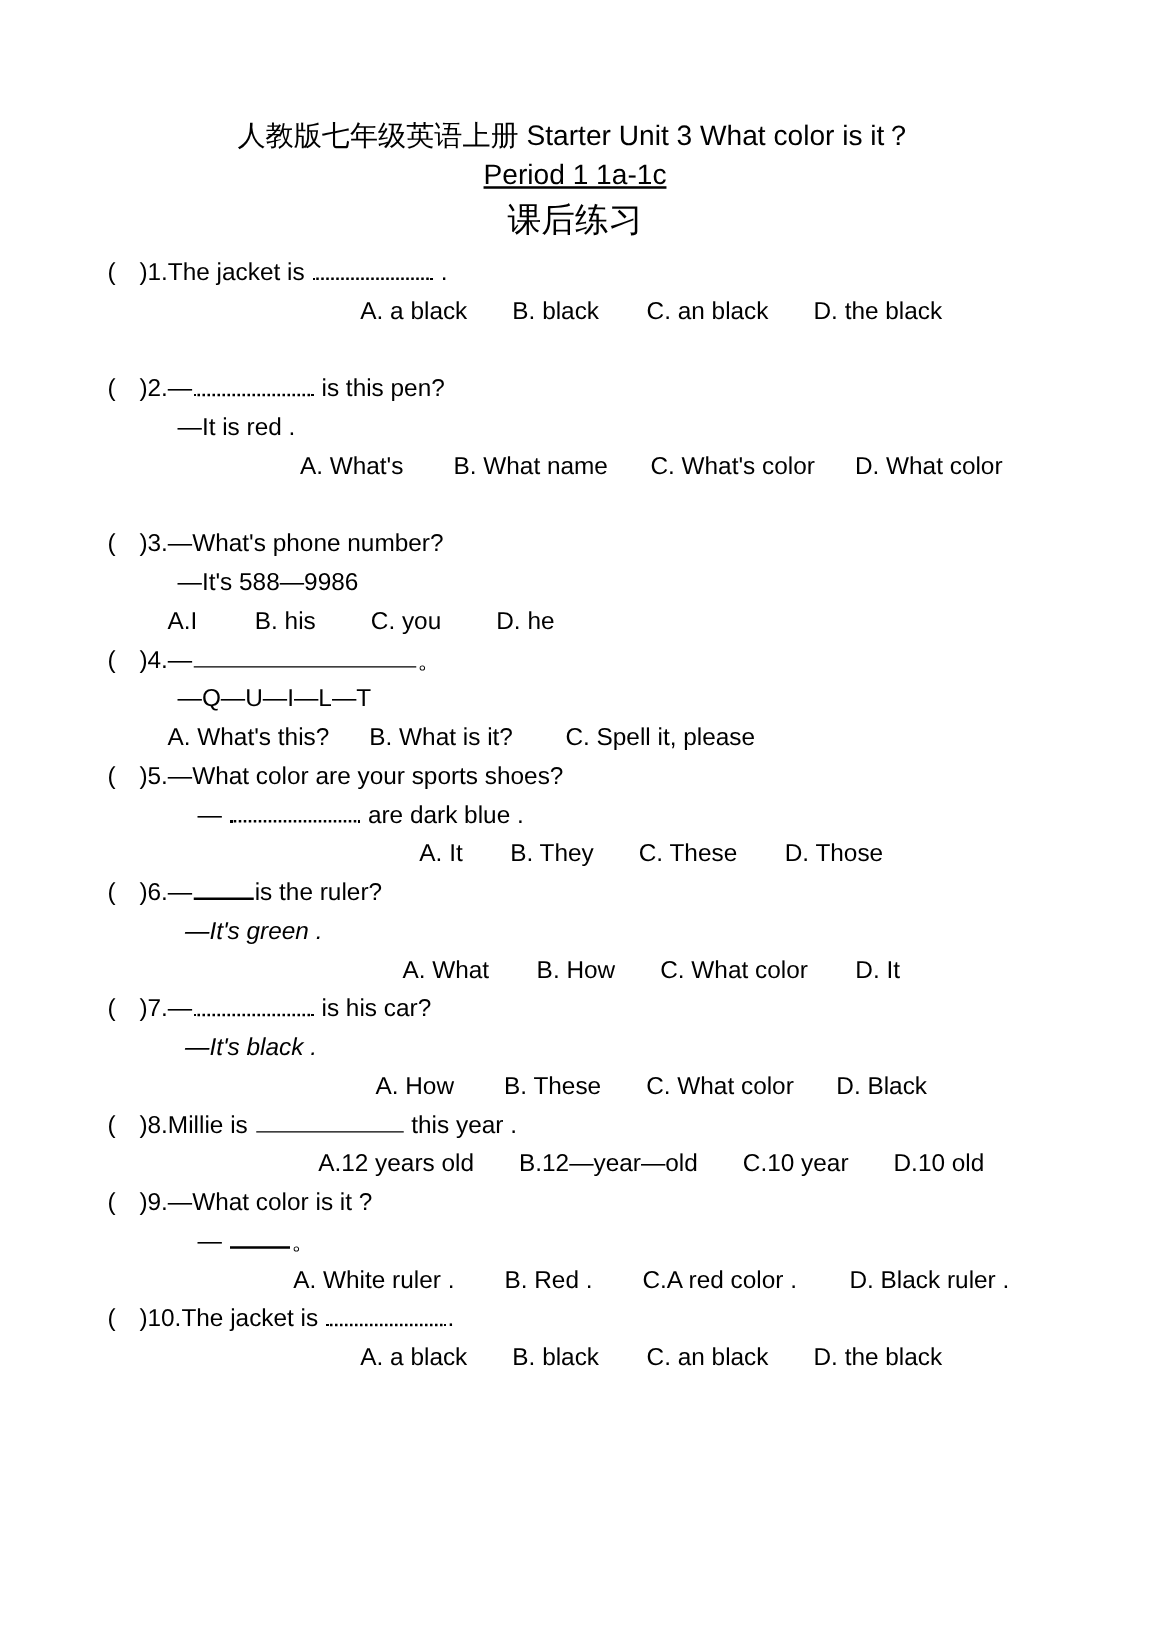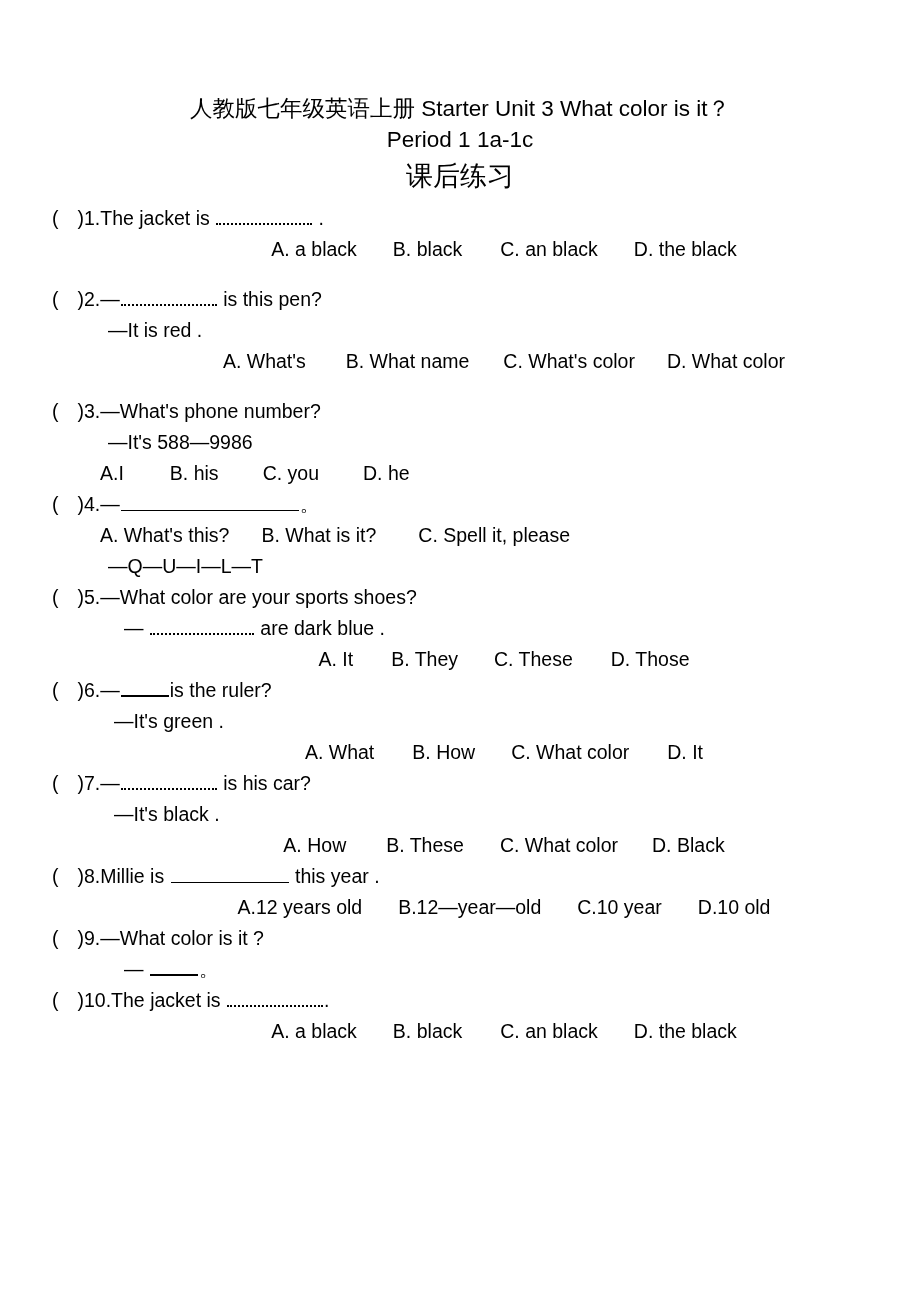--- a/index.html
+++ b/index.html
@@ -32,50 +32,51 @@
   .doc-title {
     font-size: 22.5px;
     line-height: 31px;
     letter-spacing: 0px;
     white-space: nowrap;
   }
   .doc-subtitle {
     font-size: 22.5px;
     line-height: 31px;
     white-space: nowrap;
+    text-decoration: underline;
   }
   .doc-heading {
     font-size: 27px;
     line-height: 38px;
     margin-top: 2px;
     white-space: nowrap;
   }
 
   
   .questions {
     margin-top: 8px;
-    padding-left: 52px;
+    padding-left: 86px;
     padding-right: 20px;
     font-size: 19.5px;
     line-height: 31px;
   }
   .q {
     white-space: nowrap;
   }
   .q-line {
     white-space: nowrap;
   }
   
-  .gap-big { margin-top: 19px; }
+  .gap-big { margin-top: 31px; }
 
   
   .ind-opt   { padding-left: 56px; text-align: center; }   
   .ind-opt-s { padding-left: 48px; }   
   .ind-resp  { padding-left: 56px; }   
-  .ind-resp2 { padding-left: 62px; }
+  .ind-resp2 { padding-left: 62px; font-style: italic; }
   .ind-resp3 { padding-left: 72px; }
 
   
   .blank {
     display: inline-block;
     border-bottom: 1.6px solid #000;
     vertical-align: baseline;
     height: 0.92em;
     margin: 0 1px;
   }
@@ -127,22 +128,22 @@
     </div>
 
     <div class="q gap-big">
       <div class="q-line"><span>(</span><span class="sp-paren"></span><span>)</span><span>3.</span><span>—What's phone number?</span></div>
       <div class="q-line ind-resp">—It's 588—9986</div>
       <div class="q-line ind-opt-s"><span>A.I</span><span class="opt-gap" style="width:46px"></span><span>B. his</span><span class="opt-gap" style="width:44px"></span><span>C. you</span><span class="opt-gap" style="width:44px"></span><span>D. he</span></div>
     </div>
 
     <div class="q">
       <div class="q-line"><span>(</span><span class="sp-paren"></span><span>)</span><span>4.</span><span>—</span><span class="blank w-xlong"></span><span>。</span></div>
+      <div class="q-line ind-resp">—Q—U—I—L—T</div>
       <div class="q-line ind-opt-s"><span>A. What's this?</span><span class="opt-gap" style="width:32px"></span><span>B. What is it?</span><span class="opt-gap" style="width:42px"></span><span>C. Spell it, please</span></div>
-      <div class="q-line ind-resp">—Q—U—I—L—T</div>
     </div>
 
     <div class="q">
       <div class="q-line"><span>(</span><span class="sp-paren"></span><span>)</span><span>5.</span><span>—What color are your sports shoes?</span></div>
       <div class="q-line ind-resp3"><span>— </span><span class="blank-dotted w-med2"></span><span> are dark blue .</span></div>
       <div class="q-line ind-opt"><span>A. It</span><span class="opt-gap" style="width:38px"></span><span>B. They</span><span class="opt-gap" style="width:36px"></span><span>C. These</span><span class="opt-gap" style="width:38px"></span><span>D. Those</span></div>
     </div>
 
     <div class="q">
       <div class="q-line"><span>(</span><span class="sp-paren"></span><span>)</span><span>6.</span><span>—</span><span class="blank-thick w-short"></span><span>is the ruler?</span></div>
@@ -157,20 +158,21 @@
     </div>
 
     <div class="q">
       <div class="q-line"><span>(</span><span class="sp-paren"></span><span>)</span><span>8.</span><span>Millie is </span><span class="blank w-long"></span><span> this year .</span></div>
       <div class="q-line ind-opt"><span>A.12 years old</span><span class="opt-gap" style="width:36px"></span><span>B.12—year—old</span><span class="opt-gap" style="width:36px"></span><span>C.10 year</span><span class="opt-gap" style="width:36px"></span><span>D.10 old</span></div>
     </div>
 
     <div class="q">
       <div class="q-line"><span>(</span><span class="sp-paren"></span><span>)</span><span>9.</span><span>—What color is it ?</span></div>
       <div class="q-line ind-resp3"><span>— </span><span class="blank-thick w-short"></span><span>。</span></div>
+      <div class="q-line ind-opt"><span>A. White ruler .</span><span class="opt-gap" style="width:40px"></span><span>B. Red .</span><span class="opt-gap" style="width:40px"></span><span>C.A red color .</span><span class="opt-gap" style="width:42px"></span><span>D. Black ruler .</span></div>
     </div>
 
     <div class="q">
       <div class="q-line"><span>(</span><span class="sp-paren"></span><span>)</span><span>10.</span><span>The jacket is </span><span class="blank-dotted w-medium"></span><span>.</span></div>
       <div class="q-line ind-opt"><span>A. a black</span><span class="opt-gap" style="width:36px"></span><span>B. black</span><span class="opt-gap" style="width:38px"></span><span>C. an black</span><span class="opt-gap" style="width:36px"></span><span>D. the black</span></div>
     </div>
 
   </div>
 </div>
 

